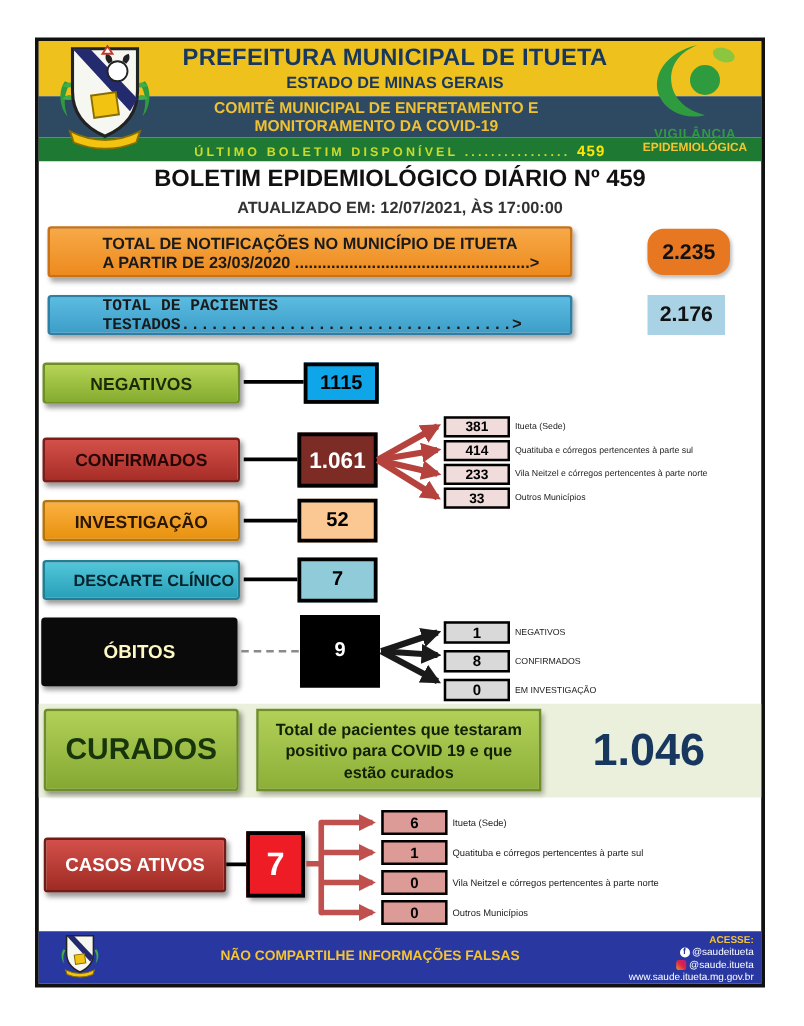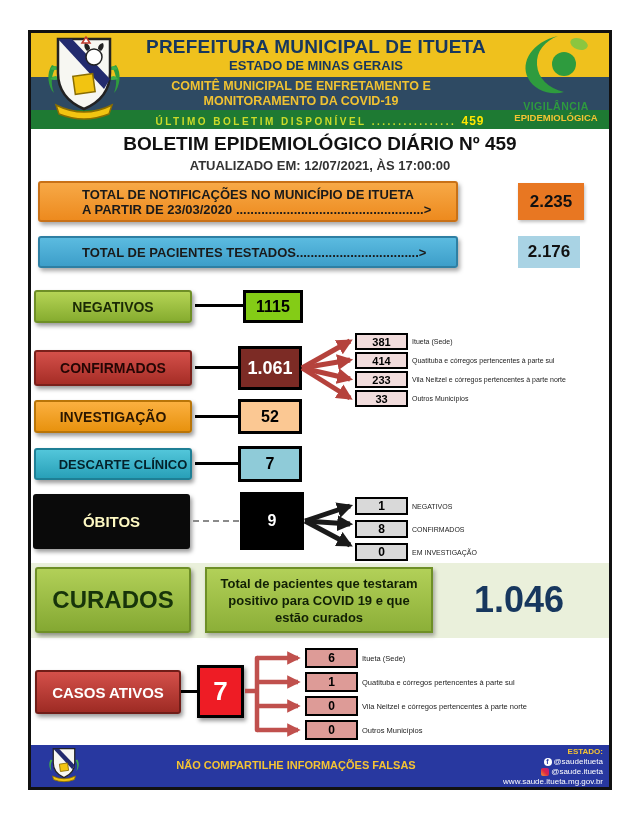--- a/index.html
+++ b/index.html
@@ -30,23 +30,23 @@
   .b-sub   { left:0; top:125px; width:578px; text-align:center; font-size:13px;
              font-weight:bold; color:#333; }
 
   
   .bar { border-radius:3px; box-shadow:2px 3px 4px rgba(0,0,0,0.35); box-sizing:border-box;
          display:flex; flex-direction:column; justify-content:center; padding-left:42px;
          font-weight:bold; color:#1a1a1a; }
   .bar-orange { left:7px; top:148px; width:420px; height:41px; font-size:13px;
                 background:linear-gradient(#F7A947,#ED8A1E); border:2px solid #C87117; }
   .bar-blue { left:7px; top:203px; width:420px; height:32px; font-size:13px;
-              background:linear-gradient(#5BBBE0,#3D9EC9); border:2px solid #2E7FA3; }
+              background:linear-gradient(#5BBBE0,#3D9EC9); border:2px solid #2E7FA3;font-family:Liberation Mono, monospace; }
   .val-orange { left:487px; top:150px; width:66px; height:37px; background:#E87722;
-                font-size:17px; font-weight:bold; color:#111; box-shadow:1px 2px 3px rgba(0,0,0,0.25); }
+                font-size:17px; font-weight:bold; color:#111; box-shadow:1px 2px 3px rgba(0,0,0,0.25);border-radius:13px; }
   .val-blue { left:487px; top:203px; width:62px; height:32px; background:#A9D3E4;
               font-size:17px; font-weight:bold; color:#111; }
 
   
   .cat { border-radius:3px; box-shadow:2px 3px 4px rgba(0,0,0,0.4); box-sizing:border-box;
          font-weight:bold; text-align:center; }
   .cat-neg  { left:3px; top:257px; width:158px; height:33px; font-size:14px; color:#1b2a05;
               background:linear-gradient(#B5D455,#86AC2F); border:2px solid #6E8F26; }
   .cat-conf { left:3px; top:317px; width:158px; height:36px; font-size:14px; color:#240604;
               background:linear-gradient(#D4504A,#A62D26); border:2px solid #7A201B; }
@@ -60,21 +60,21 @@
               background:linear-gradient(#B2D058,#84A832); border:2px solid #6E8F26; }
   .cat-ativ { left:4px; top:637px; width:146px; height:44px; font-size:15px; color:#fff;
               background:linear-gradient(#D4504A,#9E2B24); border:2px solid #701D18; }
 
   
   .conn { height:3px; background:#000; }
   .conn-dash { border-top:2px dashed #8a8a8a; height:0; }
 
   
   .vbox { border:3px solid #000; box-sizing:border-box; font-weight:bold; }
-  .v-neg  { left:212px; top:257px; width:60px; height:33px; background:#84cc16; font-size:16px; }
+  .v-neg  { left:212px; top:257px; width:60px; height:33px; background:#0ea5e9; font-size:16px; }
   .v-conf { left:207px; top:313px; width:64px; height:44px; background:#7C2B25; color:#fff; font-size:18px; }
   .v-inv  { left:207px; top:366px; width:64px; height:35px; background:#FBC893; font-size:16px; }
   .v-desc { left:207px; top:413px; width:64px; height:36px; background:#8FCBD8; font-size:16px; }
   .v-obi  { left:209px; top:459px; width:64px; height:58px; background:#000; color:#fff; font-size:16px; }
   .v-ativ { left:166px; top:632px; width:47px; height:53px; background:#EE1C25; color:#fff;
             font-size:26px; box-shadow:2px 3px 4px rgba(0,0,0,0.4); }
 
   
   .mini { border:2px solid #000; box-sizing:border-box; font-weight:bold; font-size:11px; }
   .mini-pink { background:#F1DCDC; }
@@ -264,21 +264,21 @@
           <path d="M6 30 C0 38 2 52 8 58 C4 48 6 38 10 32 Z" fill="#3FAE49"></path>
           <path d="M70 30 C76 38 74 52 68 58 C72 48 70 38 66 32 Z" fill="#3FAE49"></path>
           <path d="M12 4 h52 v34 c0 20 -12 30 -26 36 C24 68 12 58 12 38 Z" fill="#f7f7f2" stroke="#222" stroke-width="3"></path>
           <path d="M12 4 L58 54 L64 44 L26 4 Z" fill="#232B6E"></path>
           <rect x="28" y="40" width="20" height="18" fill="#F2C411" stroke="#8a6d00" stroke-width="2" transform="rotate(-8 38 49)"></rect>
           <path d="M10 70 q28 14 56 0 l-3 9 q-25 10 -50 0 Z" fill="#F2C411" stroke="#8a6d00" stroke-width="2"></path>
         </svg>
       </div>
       <div class="abs foot-msg">NÃO COMPARTILHE INFORMAÇÕES FALSAS</div>
       <div class="abs foot-right">
-        <div class="access">ESTADO:</div>
+        <div class="access">ACESSE:</div>
         <div>
           <span class="sico fb">f</span><span>@saudeitueta</span>
         </div>
         <div>
           <span class="sico ig"></span><span>@saude.itueta</span>
         </div>
         <div>www.saude.itueta.mg.gov.br</div>
       </div>
     </div>
 

